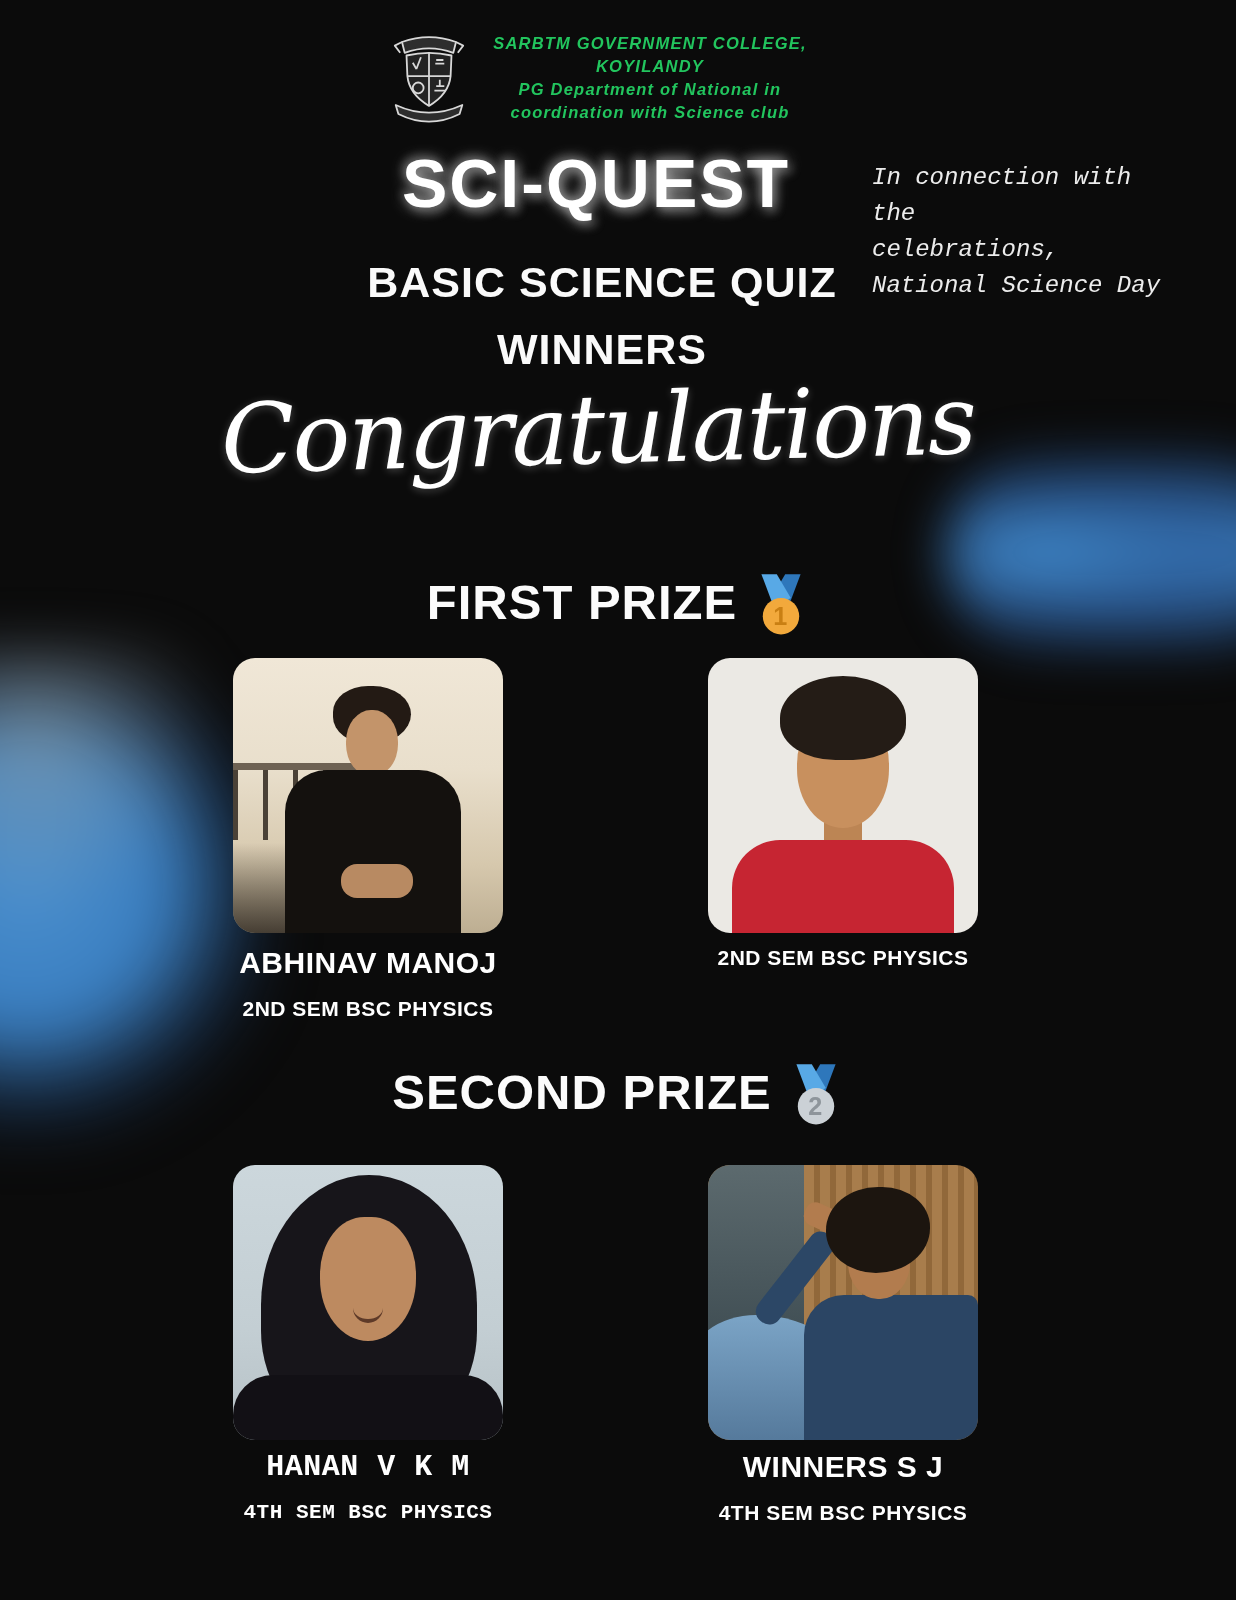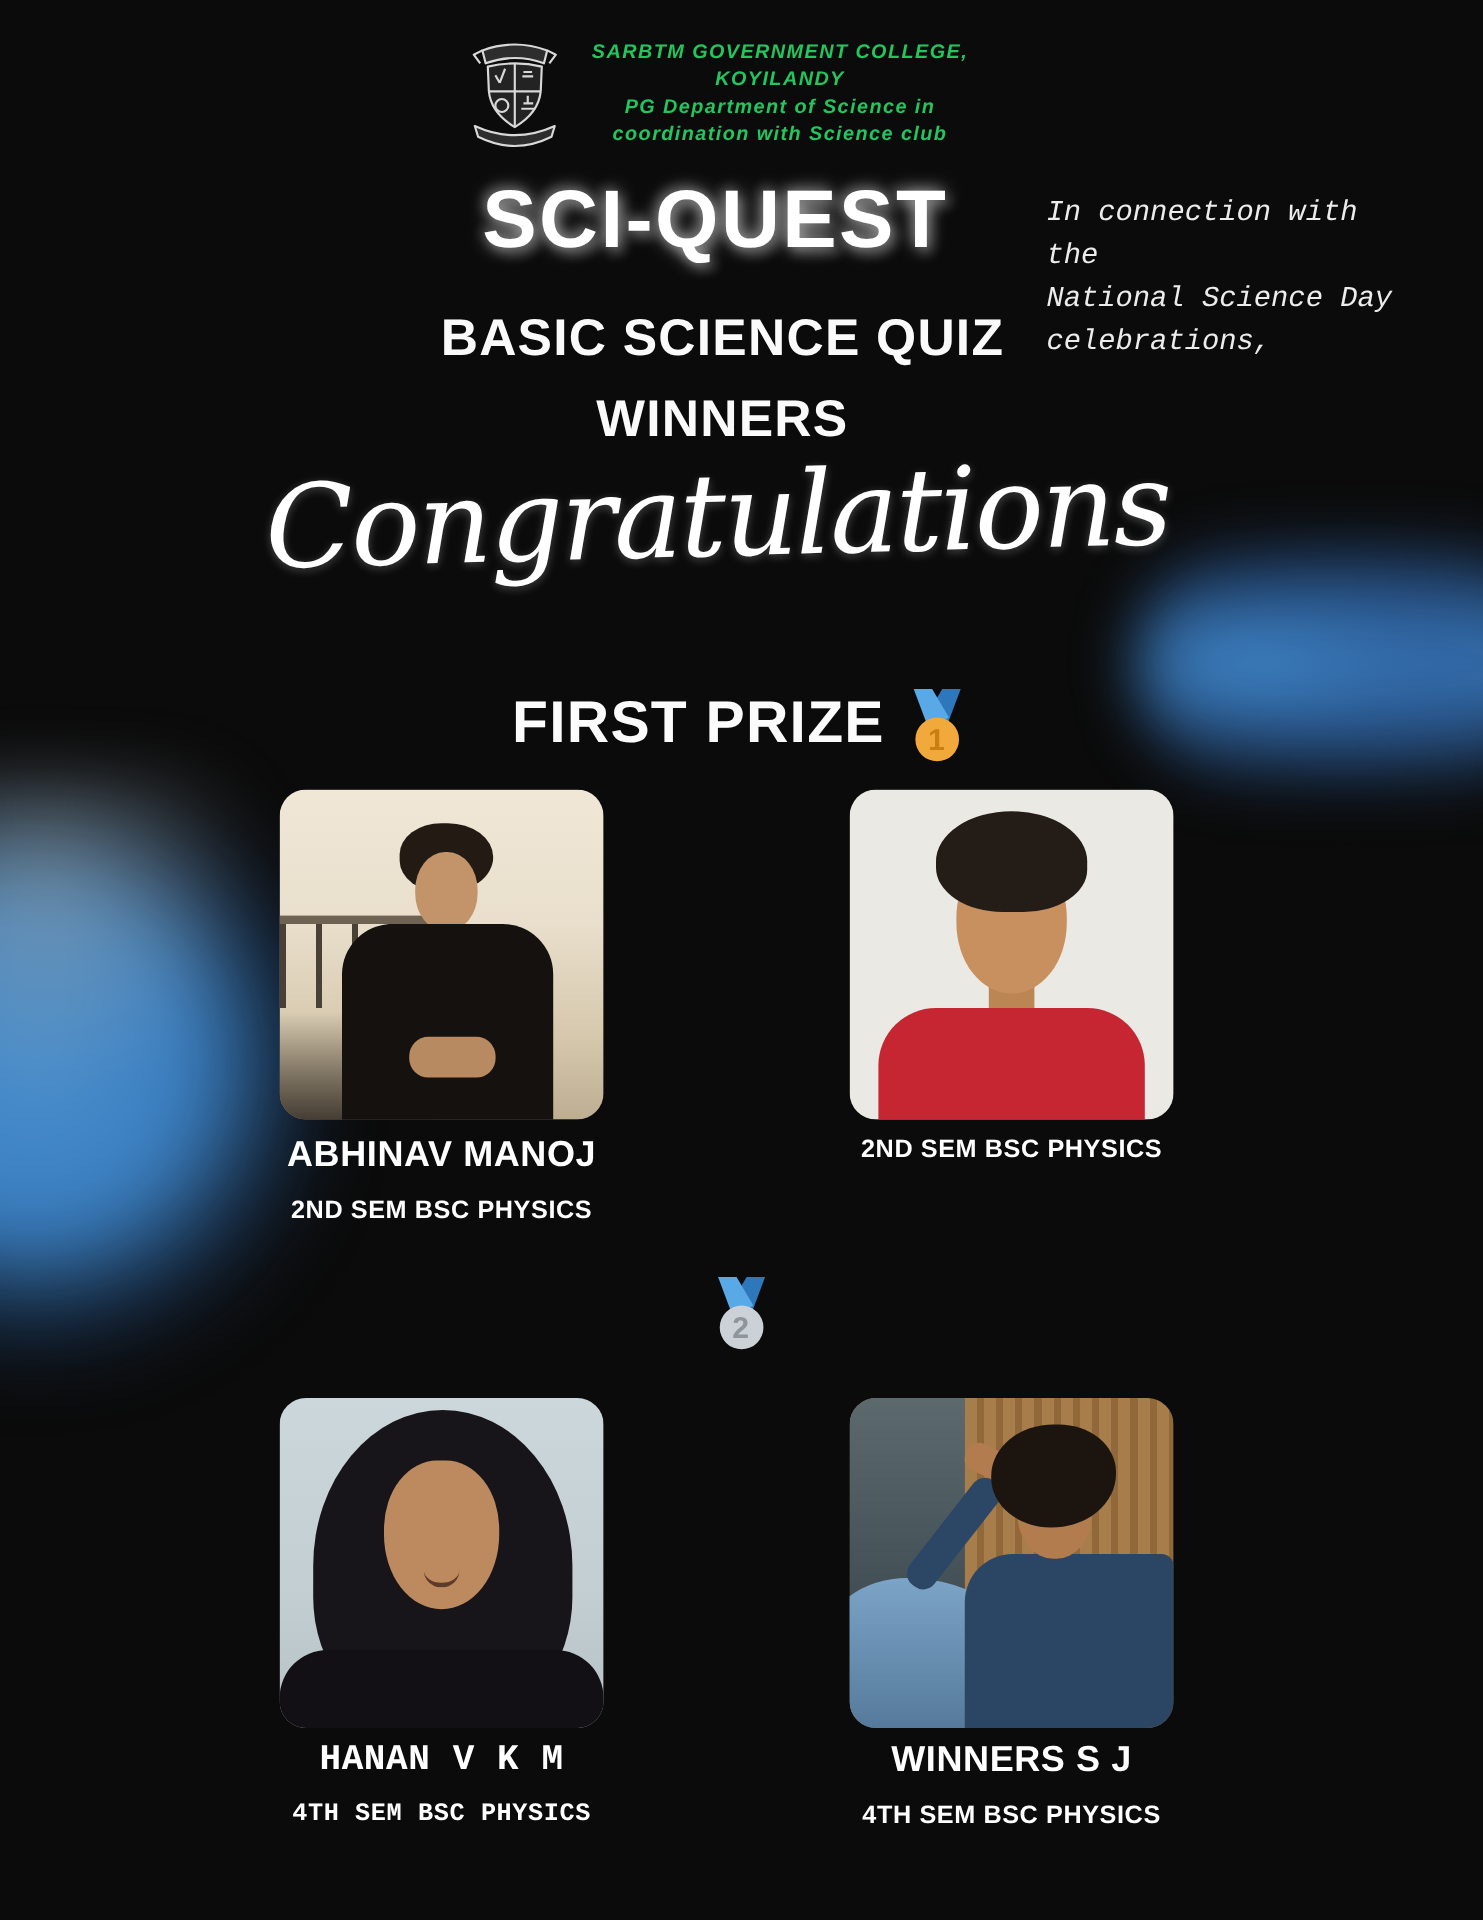--- a/index.html
+++ b/index.html
@@ -134,30 +134,30 @@
     <line x1="31" y1="58" x2="79" y2="58"></line>
     <path d="M41 50 l5 -13 M41 50 l-4 -7"></path>
     <circle cx="43" cy="71" r="6"></circle>
     <path d="M62 44 h10 M63 40 h8"></path>
     <path d="M61 74 h13 M63 69 h9 M67 62 v7"></path>
     <path d="M18 90 Q55 107 92 90 L89 100 Q55 117 21 100 Z" fill="rgba(255,255,255,.14)"></path>
   </svg>
   <div class="header-text">
     <div>SARBTM GOVERNMENT COLLEGE,</div>
     <div>KOYILANDY</div>
-    <div>PG Department of Science in</div>
+    <div>PG Department of National in</div>
     <div>coordination with Science club</div>
   </div>
 </div>
 
 <div class="event-title">SCI-QUEST</div>
 <div class="side-note">
   <div>In connection with the</div>
+  <div>celebrations,</div>
   <div>National Science Day</div>
-  <div>celebrations,</div>
 </div>
 
 <div class="subtitle l1">BASIC SCIENCE QUIZ</div>
 <div class="subtitle l2">WINNERS</div>
 <div class="congrats">Congratulations</div>
 
 <div class="prize-heading first">
   <span>FIRST PRIZE</span>
   <svg class="medal" viewBox="0 0 40 44">
     <polygon points="34,0 23,0 13,17 25,24" fill="#2e77bb"></polygon>
@@ -187,20 +187,21 @@
 
 <div class="caption" style="left:138px;top:946px;">
   <div class="w-name">ABHINAV MANOJ</div>
   <div class="w-dept">2ND SEM BSC PHYSICS</div>
 </div>
 <div class="caption" style="left:613px;top:946px;">
   <div class="w-dept">2ND SEM BSC PHYSICS</div>
 </div>
 
 <div class="prize-heading second">
+  <span>SECOND PRIZE</span>
   <svg class="medal" viewBox="0 0 40 44">
     <polygon points="34,0 23,0 13,17 25,24" fill="#2e77bb"></polygon>
     <polygon points="6,0 17,0 27,17 15,24" fill="#58a9e6"></polygon>
     <circle cx="20" cy="30" r="13" fill="#cbd1d6"></circle>
     <text x="20" y="36.5" text-anchor="middle" font-size="18" font-weight="bold" font-family="Liberation Sans, sans-serif" fill="#8e959b">2</text>
   </svg>
 </div>
 
 <div class="photo-card" style="left:233px;top:1165px;">
   <div class="layer p3-bg"></div>

